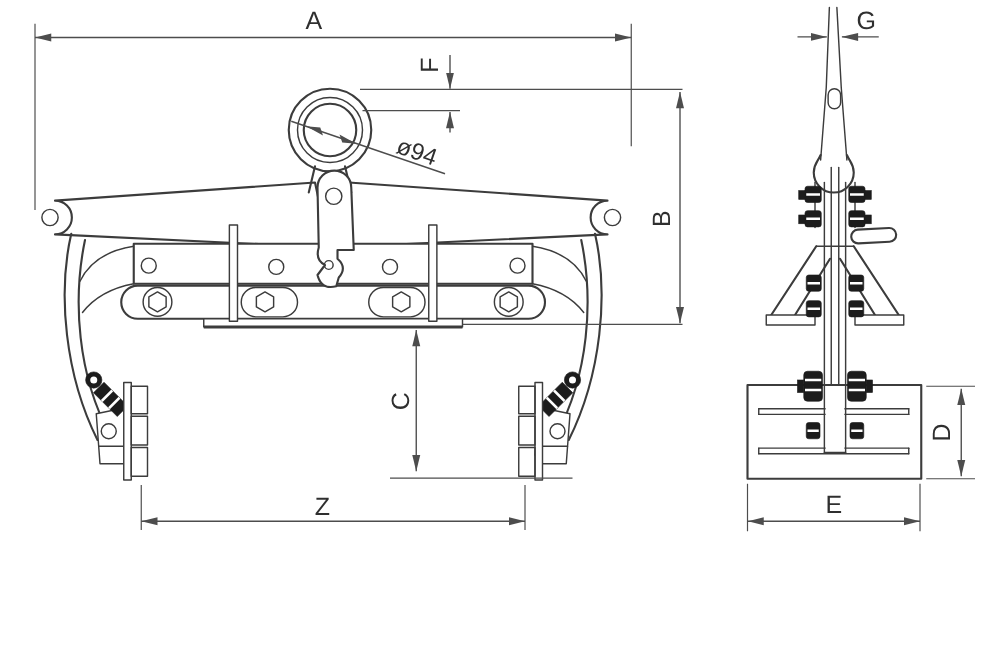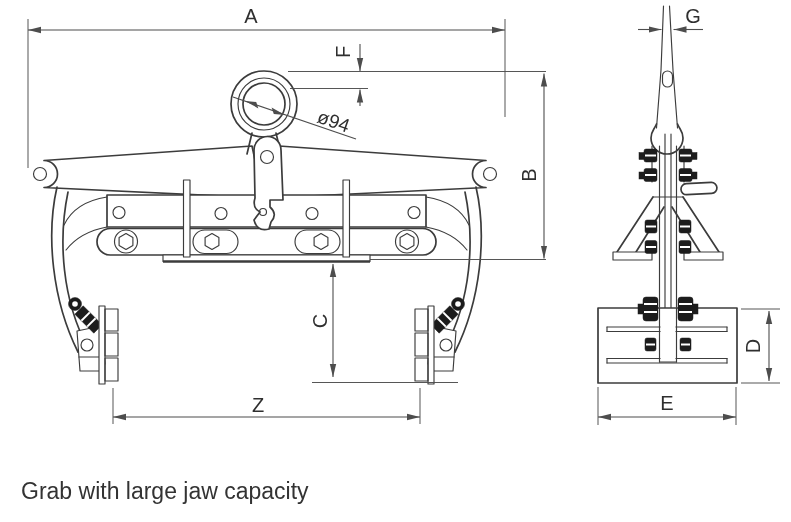--- a/index.html
+++ b/index.html
@@ -290,15 +290,14 @@
 
     <g>
       <line class="thin" x1="598" y1="387" x2="598" y2="425"></line>
       <line class="thin" x1="736" y1="387" x2="736" y2="425"></line>
       <line class="dim" x1="598" y1="417" x2="736" y2="417" marker-start="url(#as)" marker-end="url(#ae)"></line>
       <text class="lbl" x="667" y="410" text-anchor="middle">E</text>
     </g>
   </g>
 </svg>
 
-<div class="caption">Grab with large jaw capacity</div>
 
 </div>
 
 </body></html>

